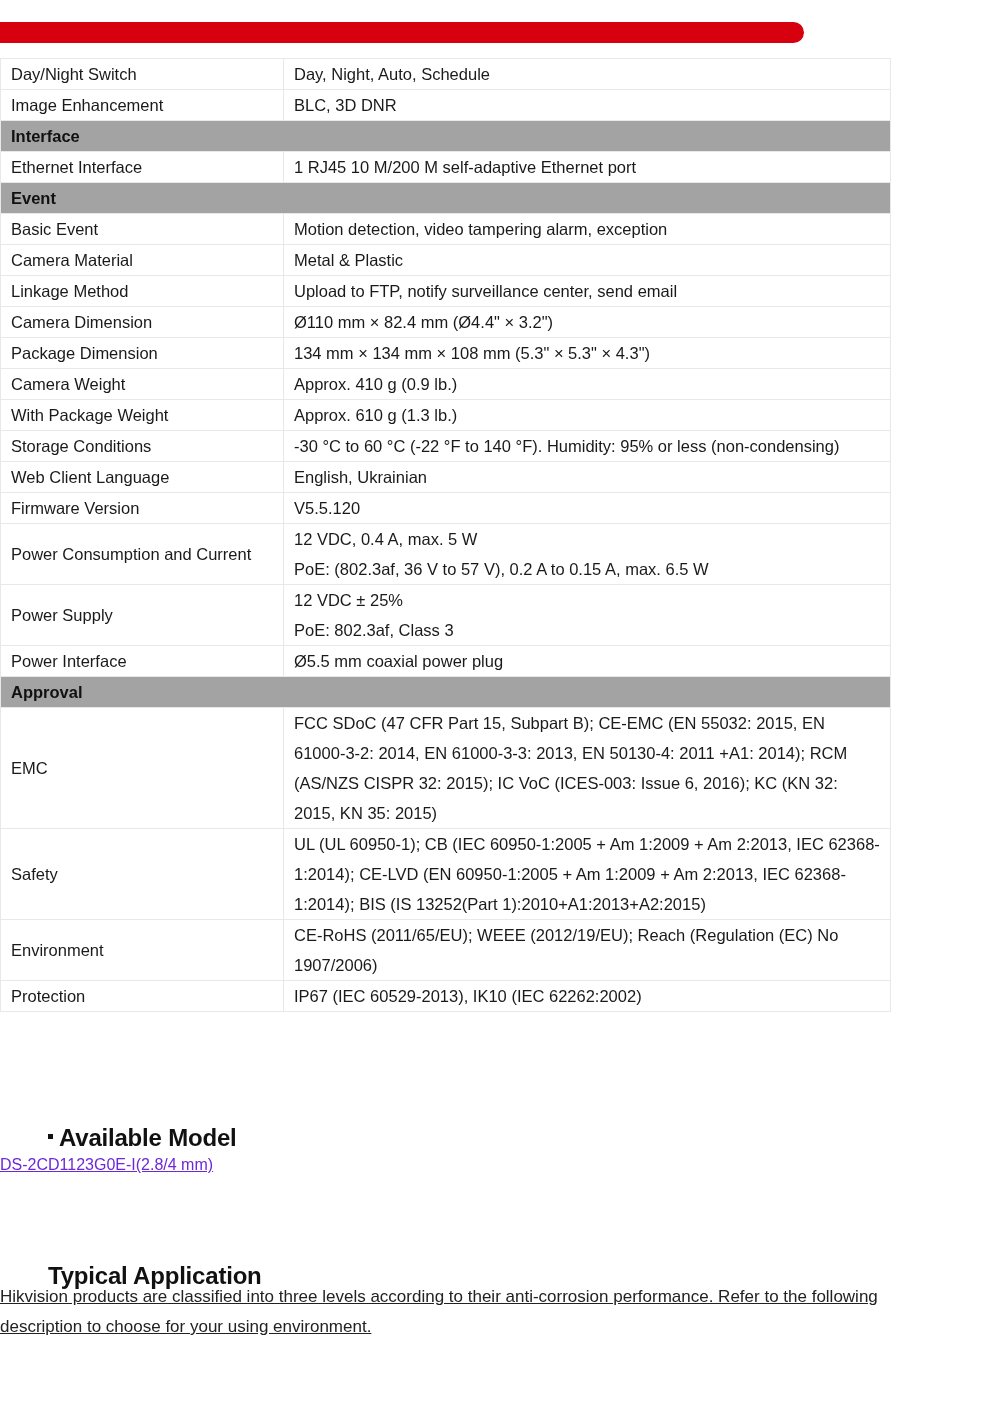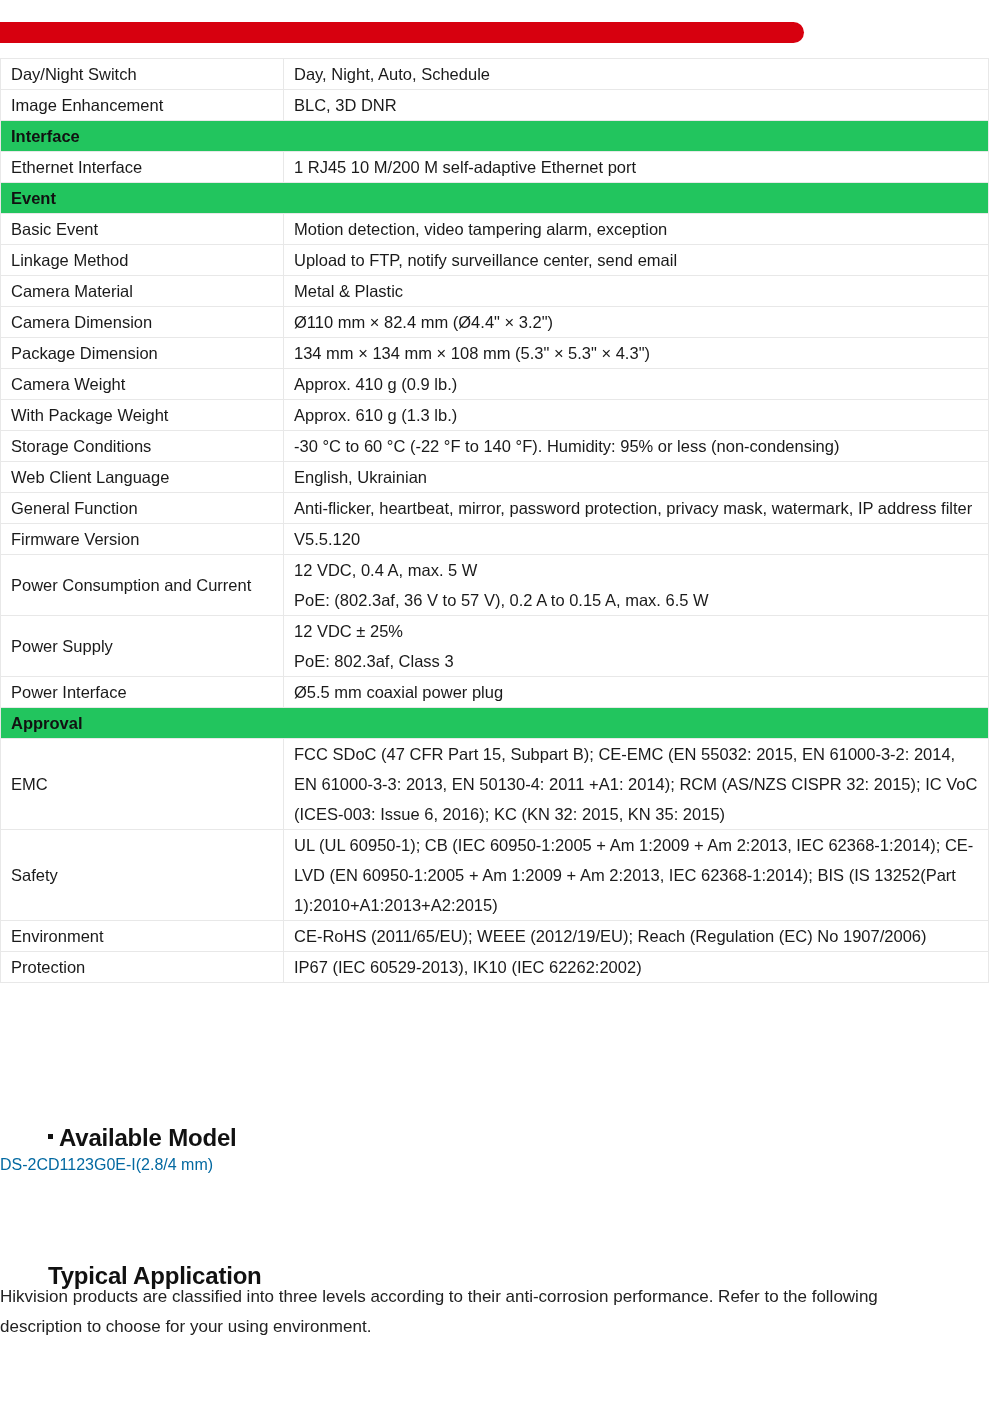--- a/index.html
+++ b/index.html
@@ -6,54 +6,54 @@
     body {
       width: 1000px; height: 1411px; position: relative; overflow: hidden;
       font-family: "Liberation Sans", "DejaVu Sans", sans-serif;
       color: #1a1a1a;
     }
     .red-bar {
       position: absolute; left: 0; top: 22px; width: 804px; height: 21px;
       background: #d7000f; border-radius: 0 11px 11px 0;
     }
     .spec-table {
-      position: absolute; left: 0; top: 58px; width: 989px;
+      position: absolute; left: 0; top: 58px; width: 891px;
       border-collapse: collapse; table-layout: fixed;
       font-size: 16.5px;
     }
     .spec-table td {
       border: 1.5px solid #e8e8e8;
       padding: 0 10px;
       line-height: 30px;
       vertical-align: middle;
     }
     .spec-table col.c1 { width: 283px; }
     .spec-table tr.section td {
-      background: #22c55e; font-weight: bold; color: #111;
+      background: #a3a3a3; font-weight: bold; color: #111;
     }
     .spec-table td.val { padding-left: 10px; }
     .val-line { display: block; }
     .heading {
       position: absolute; left: 0; font-weight: bold; color: #111;
       font-size: 24px; letter-spacing: -0.2px; padding-left: 48px;
     }
     .h-available { top: 1124px; left: 0; }
     .bullet {
       display: inline-block; width: 5px; height: 5px; background: #111;
       margin-right: 6px; vertical-align: middle; position: relative; top: -3px;
     }
     .model-text {
-      position: absolute; left: 0; top: 1156px; font-size: 16px; color: #0369a1;
+      position: absolute; left: 0; top: 1156px; font-size: 16px; color: #6d28d9; text-decoration: underline;
     }
     .h-typical { top: 1244px; margin-top: 18px; }
     .para {
       position: absolute; left: 0; font-size: 17px; color: #222; line-height: 30px;
       width: 960px;
     }
-    .p1 { top: 1282px; }
+    .p1 { top: 1282px; text-decoration: underline; }
     .p2 { top: 1370px; margin-top: 34px; }
   </style>
 </head>
 <body>
 
 <div class="red-bar"></div>
 
 <table class="spec-table">
   <colgroup>
       <col class="c1">
@@ -84,32 +84,32 @@
       <tr class="section">
         <td colspan="2">Event</td>
       </tr>
       <tr>
         <td>Basic Event</td>
         <td class="val">
           <span class="val-line">Motion detection, video tampering alarm, exception</span>
         </td>
       </tr>
       <tr>
+        <td>Camera Material</td>
+        <td class="val">
+          <span class="val-line">Metal &amp; Plastic</span>
+        </td>
+      </tr>
+      <tr>
         <td>Linkage Method</td>
         <td class="val">
           <span class="val-line">Upload to FTP, notify surveillance center, send email</span>
         </td>
       </tr>
       <tr>
-        <td>Camera Material</td>
-        <td class="val">
-          <span class="val-line">Metal &amp; Plastic</span>
-        </td>
-      </tr>
-      <tr>
         <td>Camera Dimension</td>
         <td class="val">
           <span class="val-line">Ø110 mm × 82.4 mm (Ø4.4" × 3.2")</span>
         </td>
       </tr>
       <tr>
         <td>Package Dimension</td>
         <td class="val">
           <span class="val-line">134 mm × 134 mm × 108 mm (5.3" × 5.3" × 4.3")</span>
         </td>
@@ -129,26 +129,20 @@
       <tr>
         <td>Storage Conditions</td>
         <td class="val">
           <span class="val-line">-30 °C to 60 °C (-22 °F to 140 °F). Humidity: 95% or less (non-condensing)</span>
         </td>
       </tr>
       <tr>
         <td>Web Client Language</td>
         <td class="val">
           <span class="val-line">English, Ukrainian</span>
-        </td>
-      </tr>
-      <tr>
-        <td>General Function</td>
-        <td class="val">
-          <span class="val-line">Anti-flicker, heartbeat, mirror, password protection, privacy mask, watermark, IP address filter</span>
         </td>
       </tr>
       <tr>
         <td>Firmware Version</td>
         <td class="val">
           <span class="val-line">V5.5.120</span>
         </td>
       </tr>
       <tr>
         <td>Power Consumption and Current</td>

